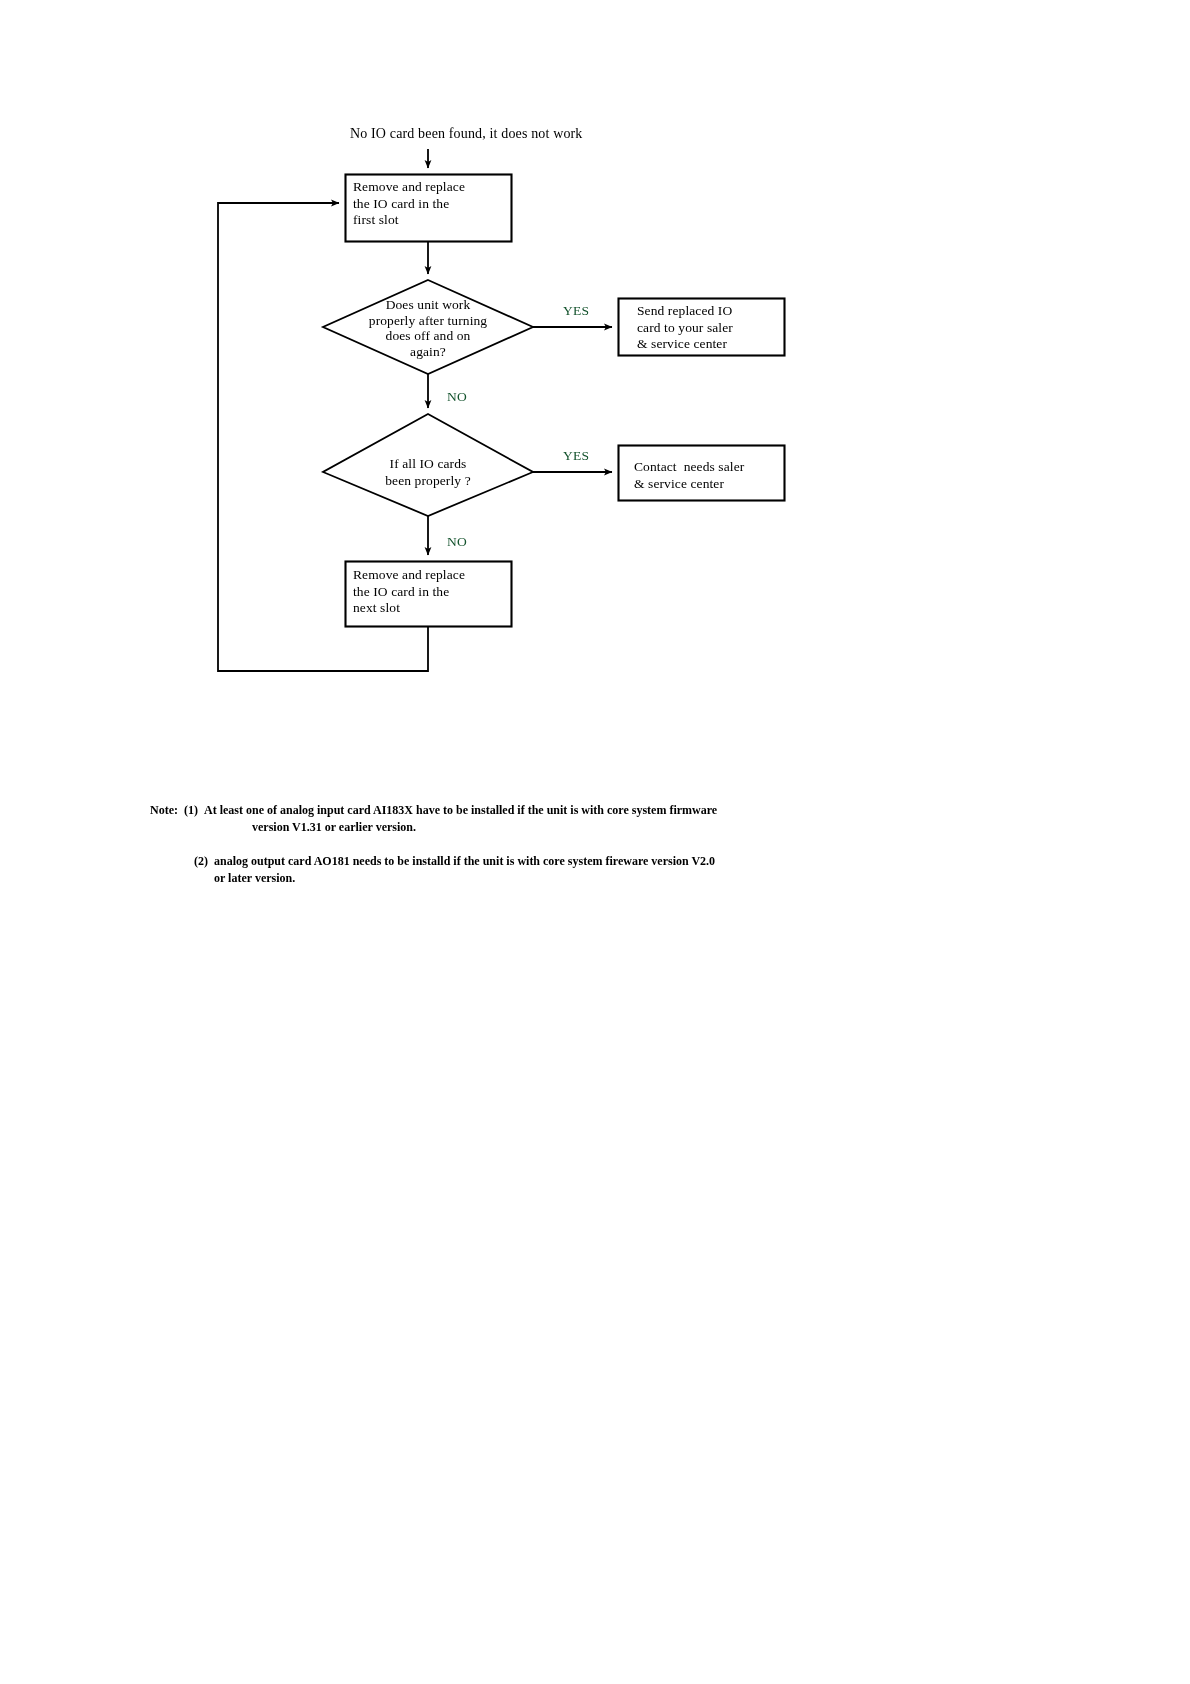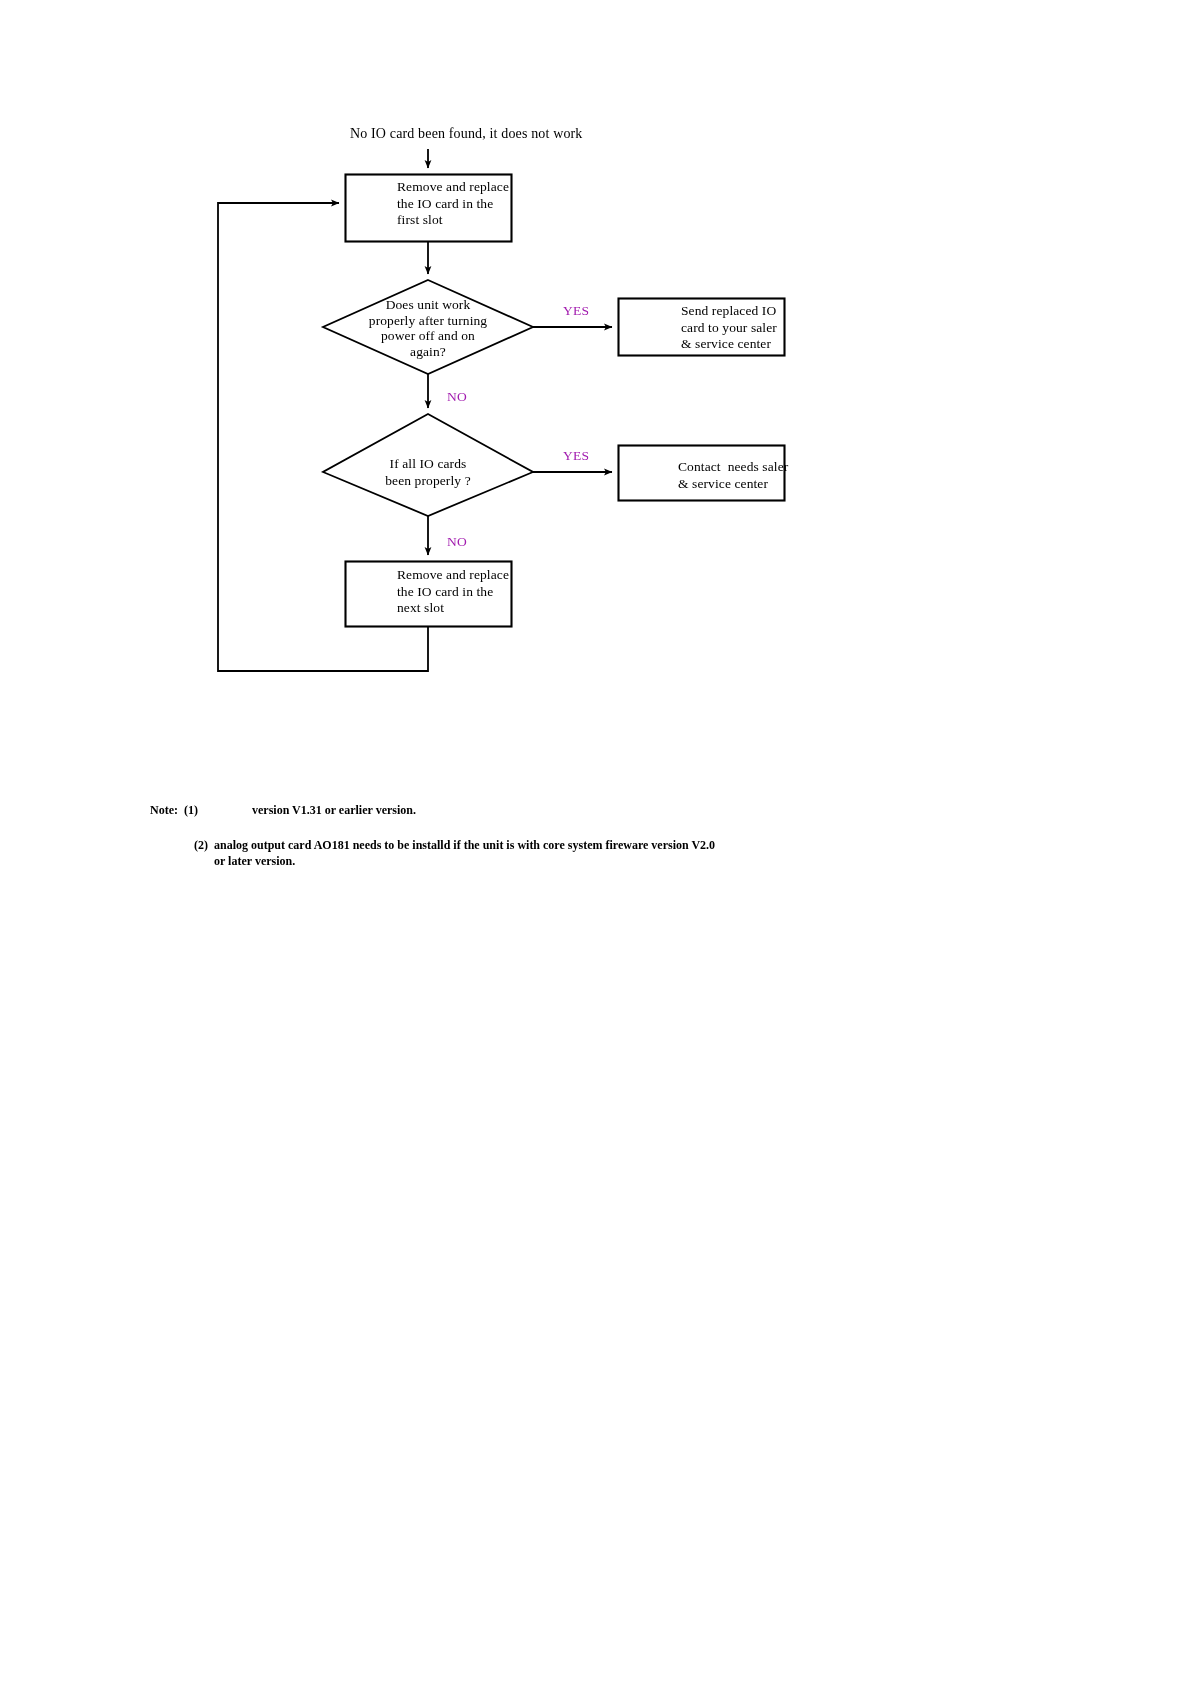--- a/index.html
+++ b/index.html
@@ -43,33 +43,32 @@
     position: absolute;
     font-size: 13.5px;
     line-height: 16.5px;
     letter-spacing: 0.1px;
     white-space: pre;
     color: #000;
   }
 
   .box-text {
     text-align: right;
-    margin-left: 44px;
   }
   .diamond-text {
     text-align: center;
   }
 
   .edge-label {
     position: absolute;
     font-size: 13.5px;
     line-height: 15px;
     letter-spacing: 0.2px;
     white-space: pre;
-    color: #a21caf;
+    color: #14532d;
   }
 
   .start-label {
     position: absolute;
     font-size: 14px;
     letter-spacing: 0.15px;
     white-space: pre;
     color: #000;
   }
 
@@ -148,21 +147,21 @@
     </svg>
 
     <div class="start-label" style="left:350px; top:110px;">No IO card been found, it does not work</div>
 
     <div class="node-text box-text" style="left:353px; top:163px;">Remove and replace</div>
     <div class="node-text box-text" style="left:353px; top:179.5px;">the IO card in the</div>
     <div class="node-text box-text" style="left:353px; top:196px;">first slot</div>
 
     <div class="node-text diamond-text" style="left:323px; top:281px; width:210px;">Does unit work</div>
     <div class="node-text diamond-text" style="left:323px; top:296.5px; width:210px;">properly after turning</div>
-    <div class="node-text diamond-text" style="left:323px; top:312px; width:210px;">power off and on</div>
+    <div class="node-text diamond-text" style="left:323px; top:312px; width:210px;">does off and on</div>
     <div class="node-text diamond-text" style="left:323px; top:327.5px; width:210px;">again?</div>
 
     <div class="edge-label" style="left:563px; top:287px;">YES</div>
 
     <div class="node-text box-text" style="left:637px; top:287px;">Send replaced IO</div>
     <div class="node-text box-text" style="left:637px; top:303.5px;">card to your saler</div>
     <div class="node-text box-text" style="left:637px; top:320px;">&amp; service center</div>
 
     <div class="edge-label" style="left:447px; top:373px;">NO</div>
 
@@ -180,20 +179,21 @@
     <div class="node-text box-text" style="left:353px; top:567.5px;">the IO card in the</div>
     <div class="node-text box-text" style="left:353px; top:584px;">next slot</div>
   </div>
 
   <div id="notes">
 
     <div class="note-row">
       <span class="note-lead">Note:</span>
       <span class="note-marker" style="margin-left:6px;">(1)</span>
       <span class="note-body" style="margin-left:6px;">
+        <span style="display:block;">At least one of analog input card AI183X have to be installed if the unit is with core system firmware</span>
         <span style="display:block; padding-left:48px;">version V1.31 or earlier version.</span>
       </span>
     </div>
 
     <div class="note-row note-2" style="padding-left:44px;">
       <span class="note-marker">(2)</span>
       <span class="note-body" style="margin-left:6px;">
         <span style="display:block;">analog output card AO181 needs to be installd if the unit is with core system fireware version V2.0</span>
         <span style="display:block;">or later version.</span>
       </span>

